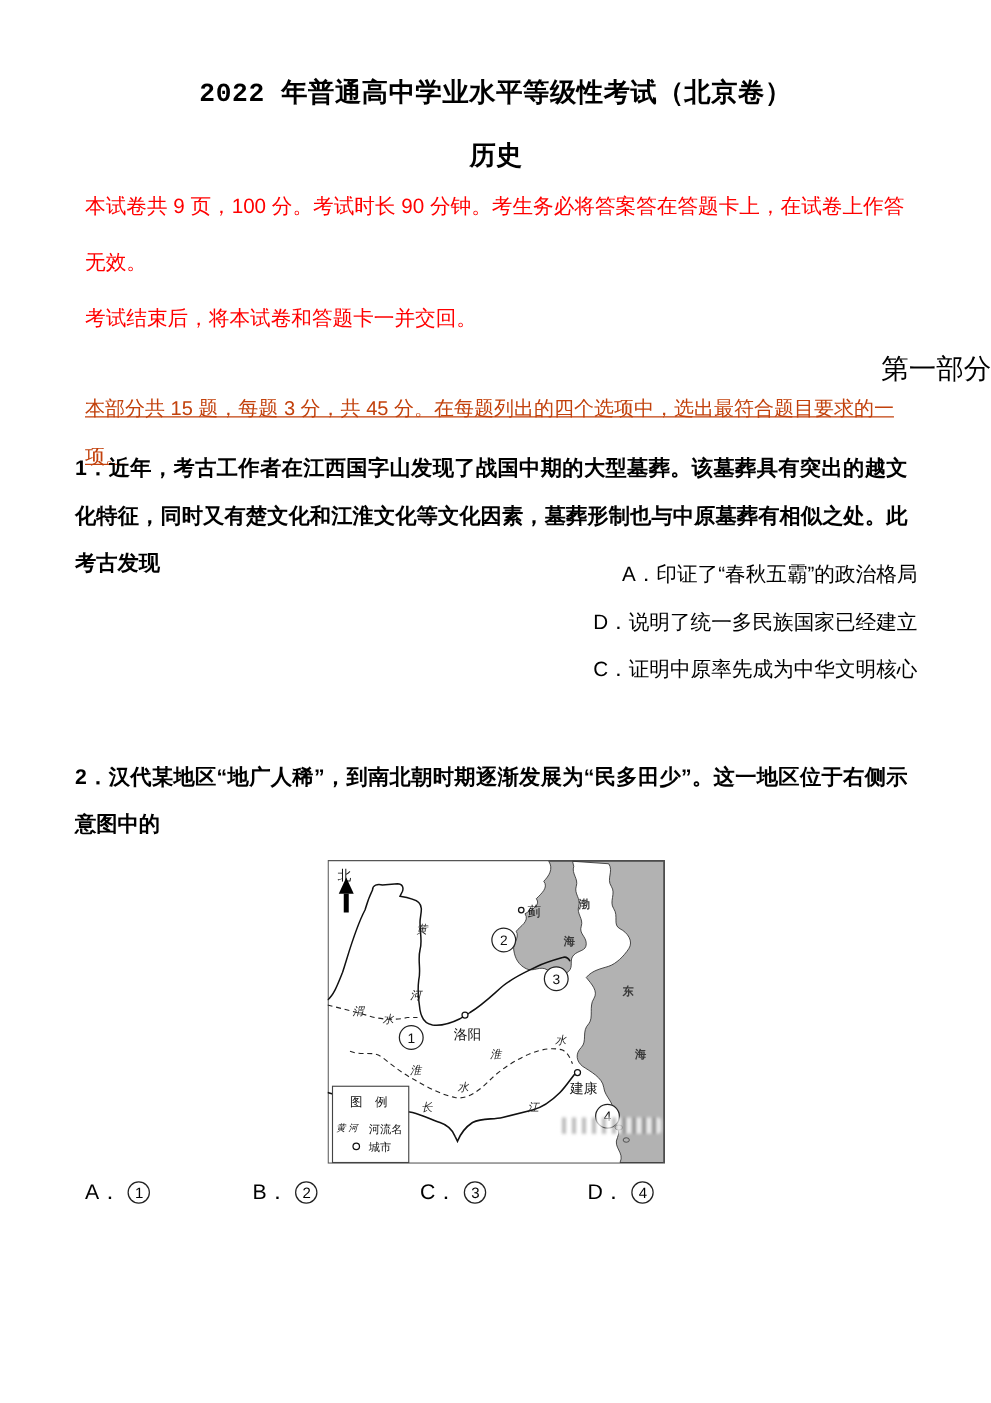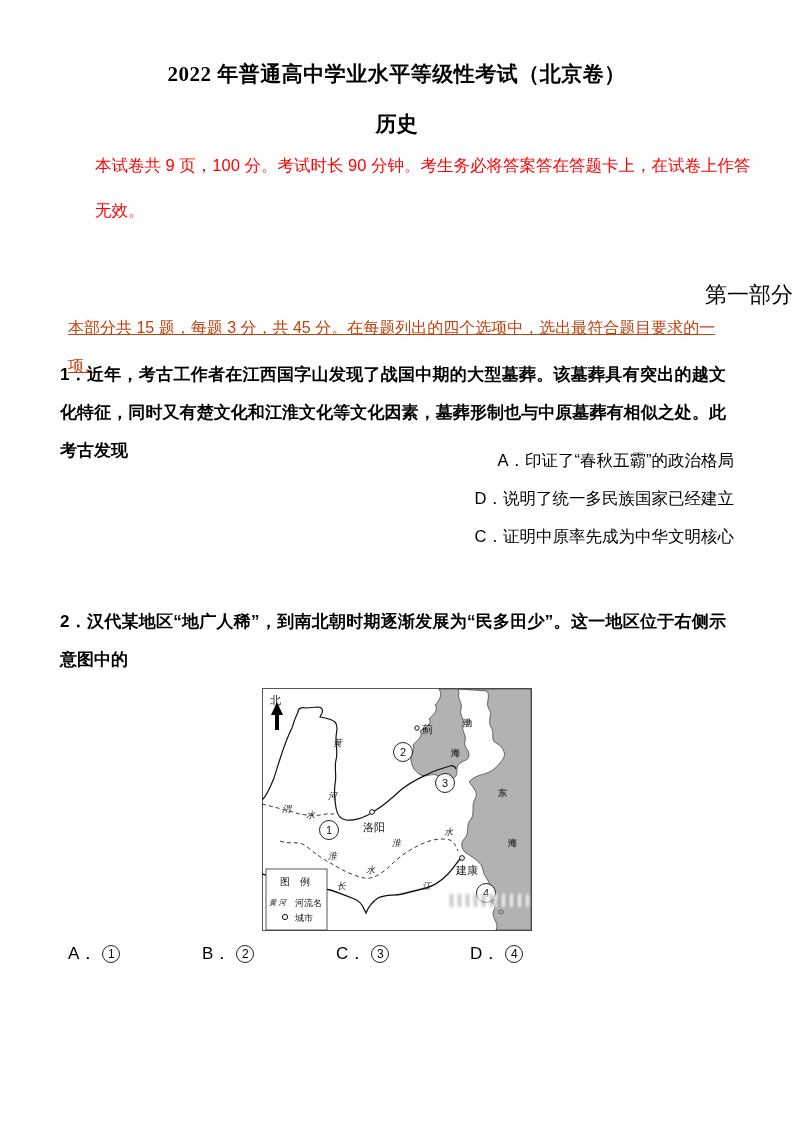--- a/index.html
+++ b/index.html
@@ -1,22 +1,22 @@
 <!DOCTYPE html>
 <html><head>
 <meta charset="utf-8">
 <style>
   html,body{margin:0;padding:0;background:#ffffff;}
   body{width:793px;height:1122px;position:relative;overflow:hidden;
        font-family:"Liberation Sans",sans-serif;color:#000;}
   .abs{position:absolute;}
   .title{top:60px;left:0;right:0;text-align:center;font-size:21px;font-weight:bold;
-         font-family:Liberation Serif, serif;letter-spacing:.5px;}
+         font-family:Liberation Mono, monospace;letter-spacing:.5px;}
   .subject{top:110px;left:0;right:0;text-align:center;font-size:21px;font-weight:bold;}
-  .notice{top:143px;left:68px;width:662px;color:#ff0000;font-size:16.5px;line-height:45px;margin-left:27px;}
+  .notice{top:143px;left:68px;width:662px;color:#ff0000;font-size:16.5px;line-height:45px;}
   .section-title{top:280px;left:0;right:0;text-align:right;font-size:22px;font-weight:normal;}
   .section-note{top:309px;left:68px;width:664px;color:#c2410c;font-size:16px;line-height:38px;text-decoration:underline;}
   .stem{left:60px;width:666px;font-size:17px;font-weight:bold;line-height:38px;text-align:justify;}
   .q1{top:356px;}
   .q2{top:603px;}
   .options{top:441px;left:68px;width:666px;font-size:16.5px;line-height:38px;text-align:right;}
   .option{height:38px;}
   .map-fig{top:688px;left:262px;width:270px;height:243px;}
   .map-fig svg{display:block;}
   .watermark{position:absolute;left:183px;top:206px;width:84px;height:13px;border-radius:3px;
@@ -36,20 +36,21 @@
 </head>
 <body>
 
 <div class="page">
 
   <div class="abs title">2022 年普通高中学业水平等级性考试（北京卷）</div>
   <div class="abs subject">历史</div>
 
   <div class="abs notice">
     <div>本试卷共 9 页，100 分。考试时长 90 分钟。考生务必将答案答在答题卡上，在试卷上作答无效。</div>
+    <div>考试结束后，将本试卷和答题卡一并交回。</div>
   </div>
 
   <div class="abs section-title">第一部分</div>
   <div class="abs section-note">本部分共 15 题，每题 3 分，共 45 分。在每题列出的四个选项中，选出最符合题目要求的一项。</div>
 
   <div class="abs stem q1">1．近年，考古工作者在江西国字山发现了战国中期的大型墓葬。该墓葬具有突出的越文化特征，同时又有楚文化和江淮文化等文化因素，墓葬形制也与中原墓葬有相似之处。此考古发现</div>
 
   <div class="abs options">
     <div class="option">A．印证了“春秋五霸”的政治格局</div>
     <div class="option">D．说明了统一多民族国家已经建立</div>

